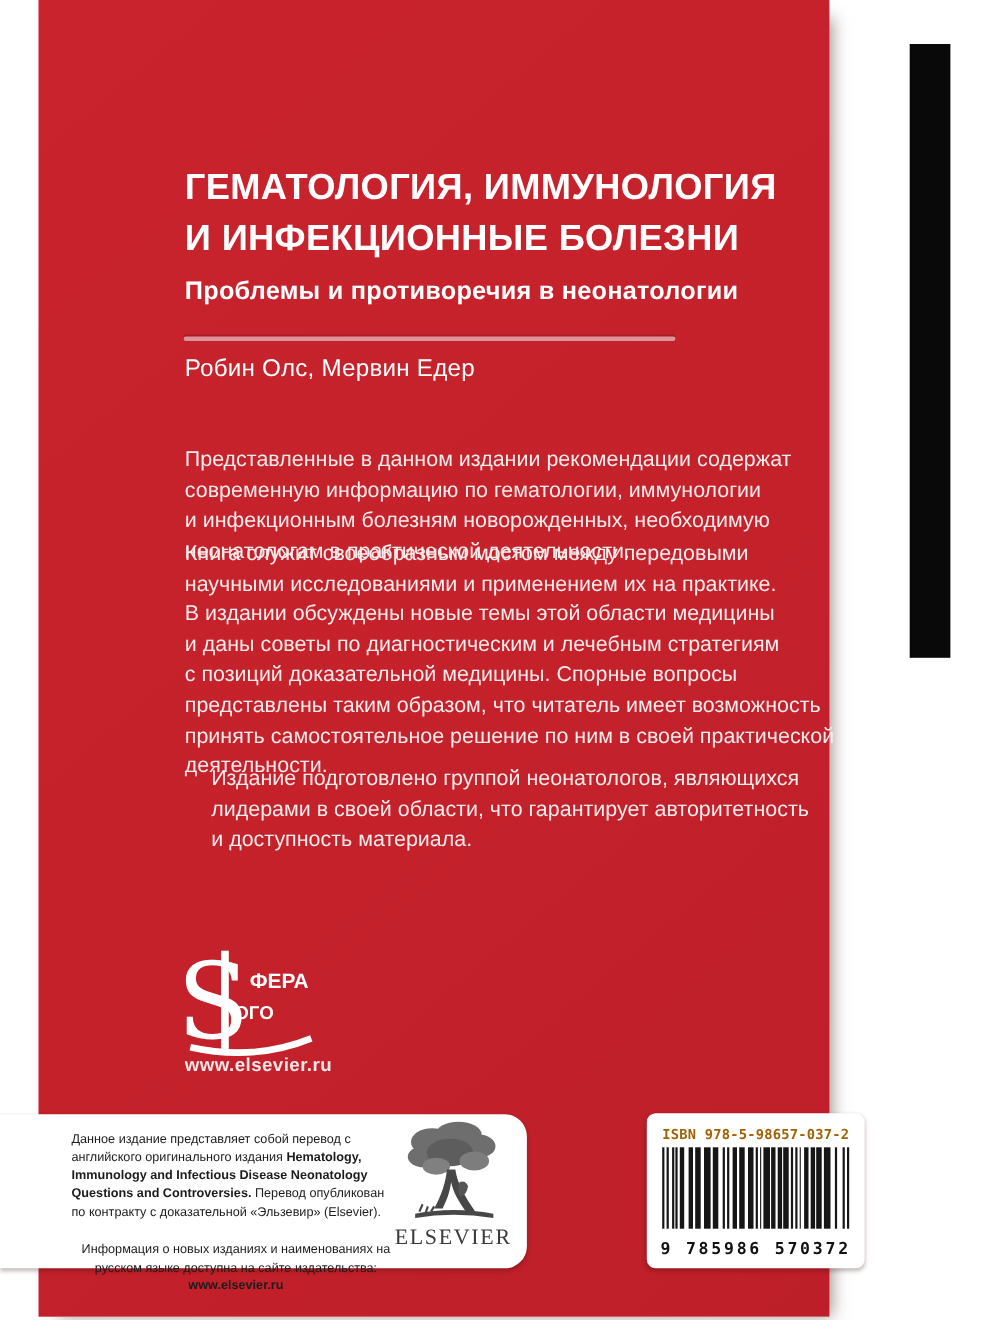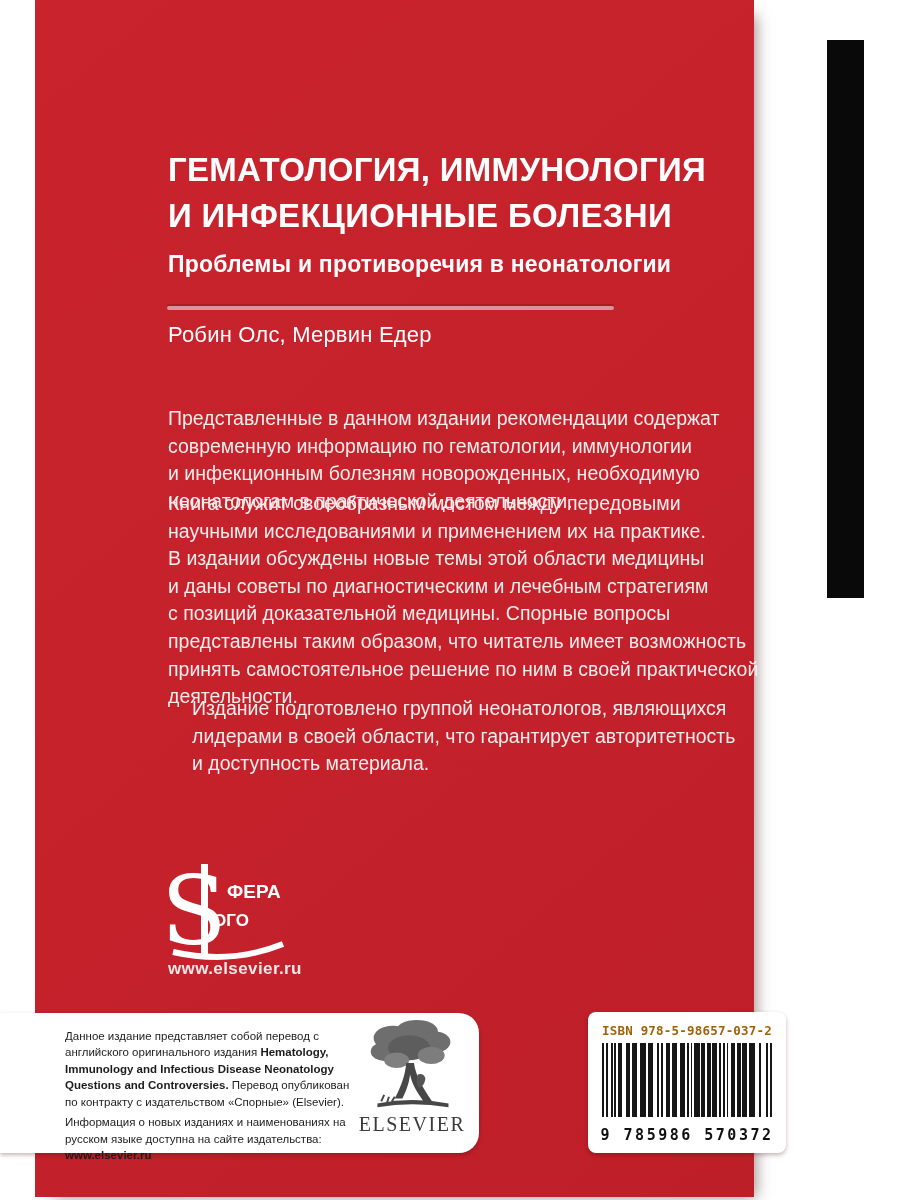--- a/index.html
+++ b/index.html
@@ -21,21 +21,21 @@
          font-size:19.5px;line-height:27.6px;white-space:pre-line;}
   .p1{top:361px;margin-top:44px;}  .p2{top:490px;}  .p3{top:695px;margin-left:24px;}
   .pub-logo{position:absolute;left:126px;top:864px;width:140px;height:100px;}
   .logobook{position:absolute;left:133px;top:959px;color:#f4e7e8;
          font-size:17px;font-weight:bold;letter-spacing:.4px;}
   .panel-left{position:absolute;left:0;top:1013px;width:479px;height:140px;
          background:#ffffff;border-radius:0 20px 20px 0;box-shadow:0 2px 4px rgba(60,10,10,.3);}
   .legal{position:absolute;left:65px;top:15px;width:299px;font-size:11.5px;
          line-height:1.43;color:#1c1c1c;}
   .legal .b{font-weight:bold;}
-  .legal .para2{margin-top:4px;}
+  .legal .para2{margin-top:18px;text-align:center;}
   .elsevier-block{position:absolute;left:350px;top:4px;width:124px;text-align:center;}
   .elsevier-word{font-family:"Liberation Serif",serif;font-size:20px;letter-spacing:1.5px;
          color:#3b3b3b;margin-top:-4px;}
   .panel-barcode{position:absolute;left:588px;top:1012px;width:198px;height:141px;
          background:#ffffff;border-radius:8px;box-shadow:0 2px 4px rgba(60,10,10,.3);}
   .isbn{position:absolute;left:0;top:11px;width:100%;text-align:center;
          font-family:"DejaVu Sans Mono",monospace;font-size:12.5px;font-weight:bold;
          color:#a16207;letter-spacing:.2px;}
   .bars{position:absolute;left:14px;top:31px;width:170px;height:74px;display:flex;
          align-items:stretch;justify-content:center;}
@@ -80,21 +80,21 @@
       <rect x="40" y="0" width="7" height="93" fill="#ffffff"></rect>
       <path d="M12,88 Q70,101 122,80" stroke="#ffffff" stroke-width="6" fill="none"></path>
       <text x="66" y="34" font-size="19" font-weight="bold" font-family="Liberation Sans, sans-serif" fill="#ffffff">ФЕРА</text>
       <text x="52" y="62" font-size="17" font-weight="bold" font-family="Liberation Sans, sans-serif" fill="#ffffff">ОГО</text>
     </svg>
     <div class="logobook">www.elsevier.ru</div>
   </div>
 
   <div class="panel-left">
     <div class="legal">
-      <div><span>Данное издание представляет собой перевод с английского оригинального издания </span><span class="b">Hematology, Immunology and Infectious Disease Neonatology Questions and Controversies.</span><span> Перевод опубликован по контракту с издательством «Спорные» (Elsevier).</span></div>
+      <div><span>Данное издание представляет собой перевод с английского оригинального издания </span><span class="b">Hematology, Immunology and Infectious Disease Neonatology Questions and Controversies.</span><span> Перевод опубликован по контракту с доказательной «Эльзевир» (Elsevier).</span></div>
       <div class="para2"><span>Информация о новых изданиях и наименованиях на русском языке доступна на сайте издательства: </span><span class="b">www.elsevier.ru</span></div>
     </div>
     <div class="elsevier-block">
       <svg width="96" height="96" viewBox="0 0 100 100">
         <g fill="#6e6e6e">
           <ellipse cx="30" cy="22" rx="20" ry="13"></ellipse>
           <ellipse cx="55" cy="15" rx="22" ry="12"></ellipse>
           <ellipse cx="74" cy="26" rx="16" ry="11"></ellipse>
           <ellipse cx="22" cy="36" rx="15" ry="10"></ellipse>
           <ellipse cx="47" cy="32" rx="22" ry="13" fill="#5d5d5d"></ellipse>

